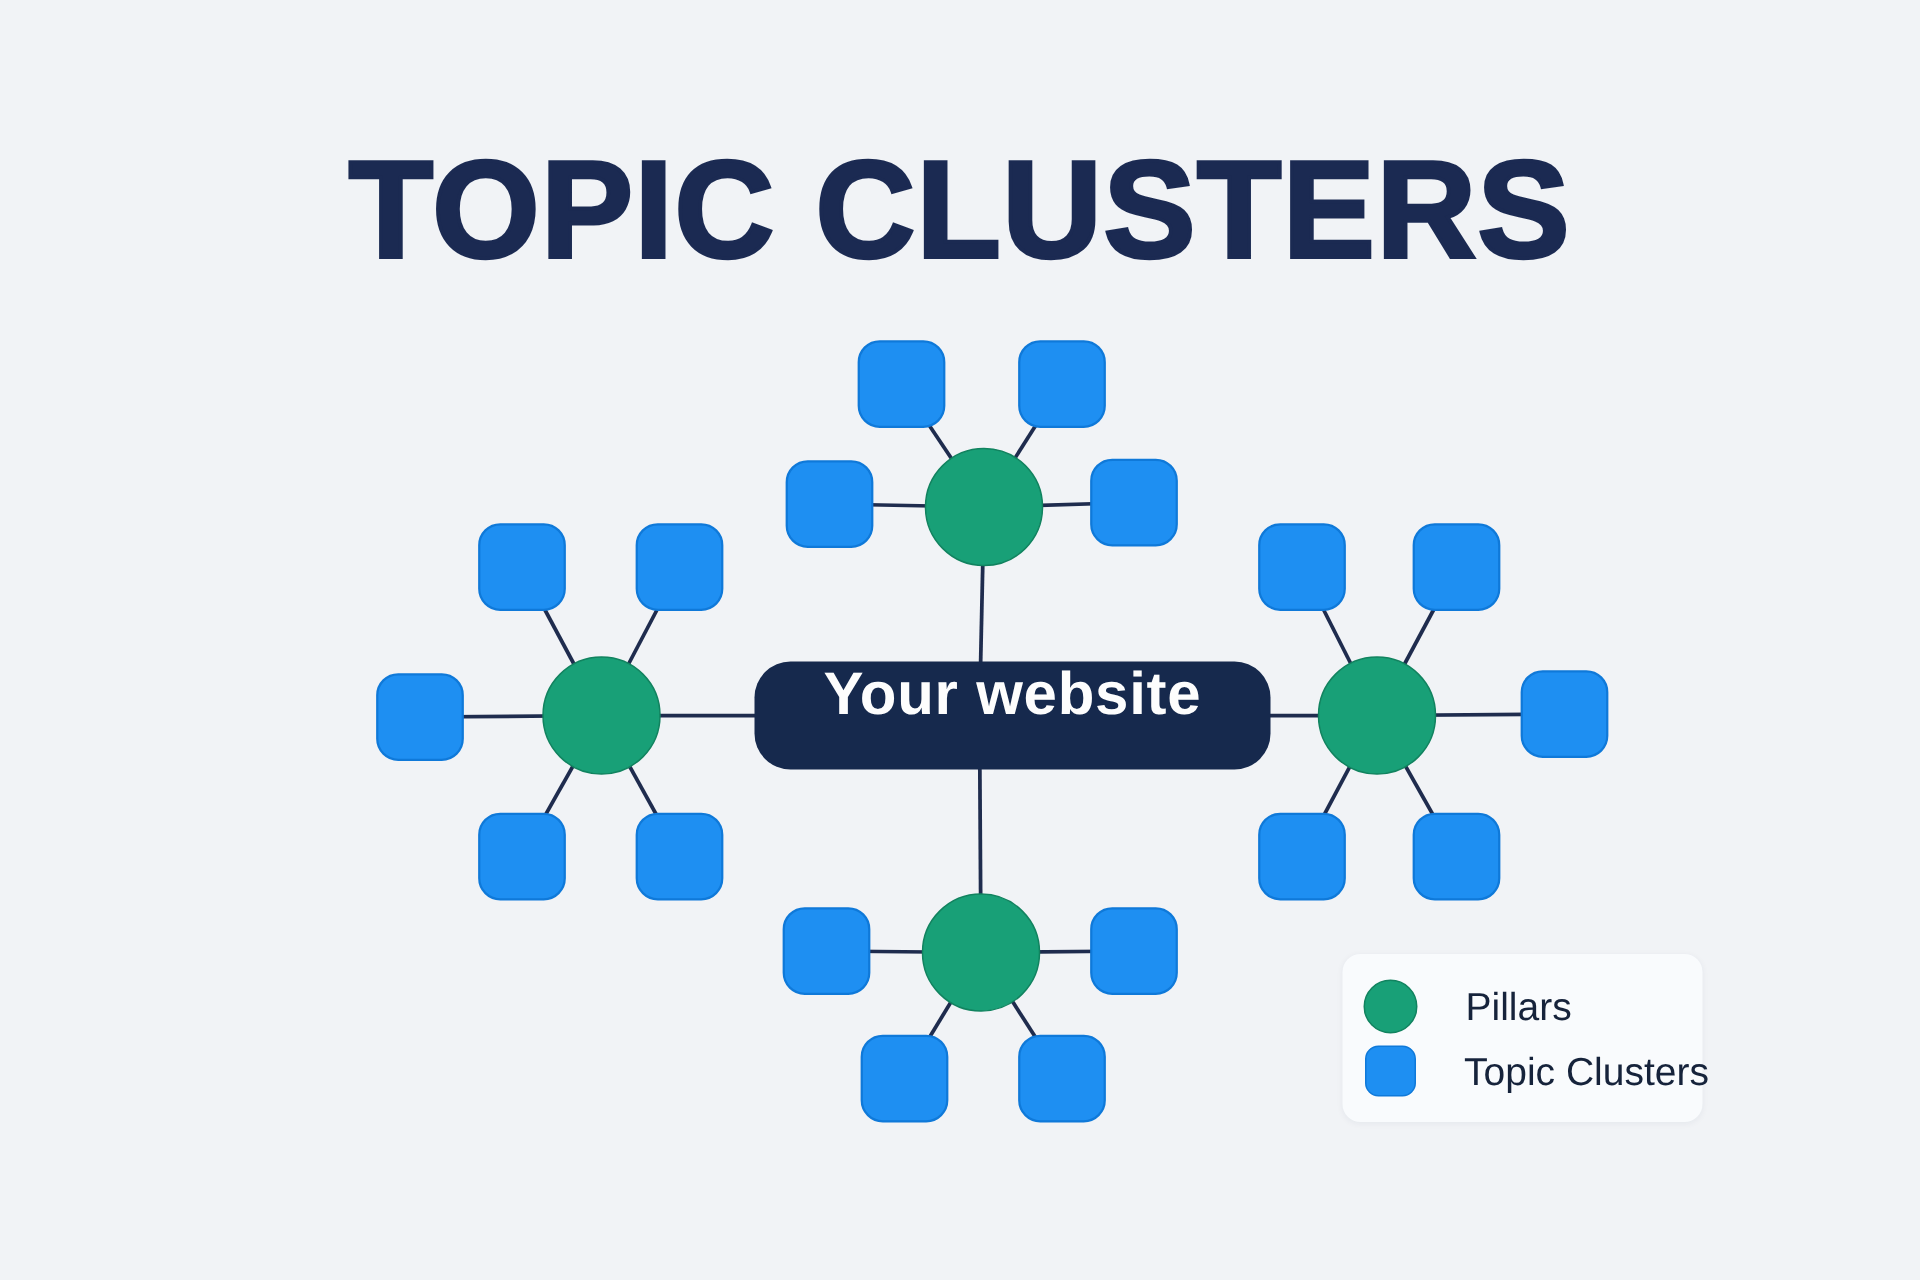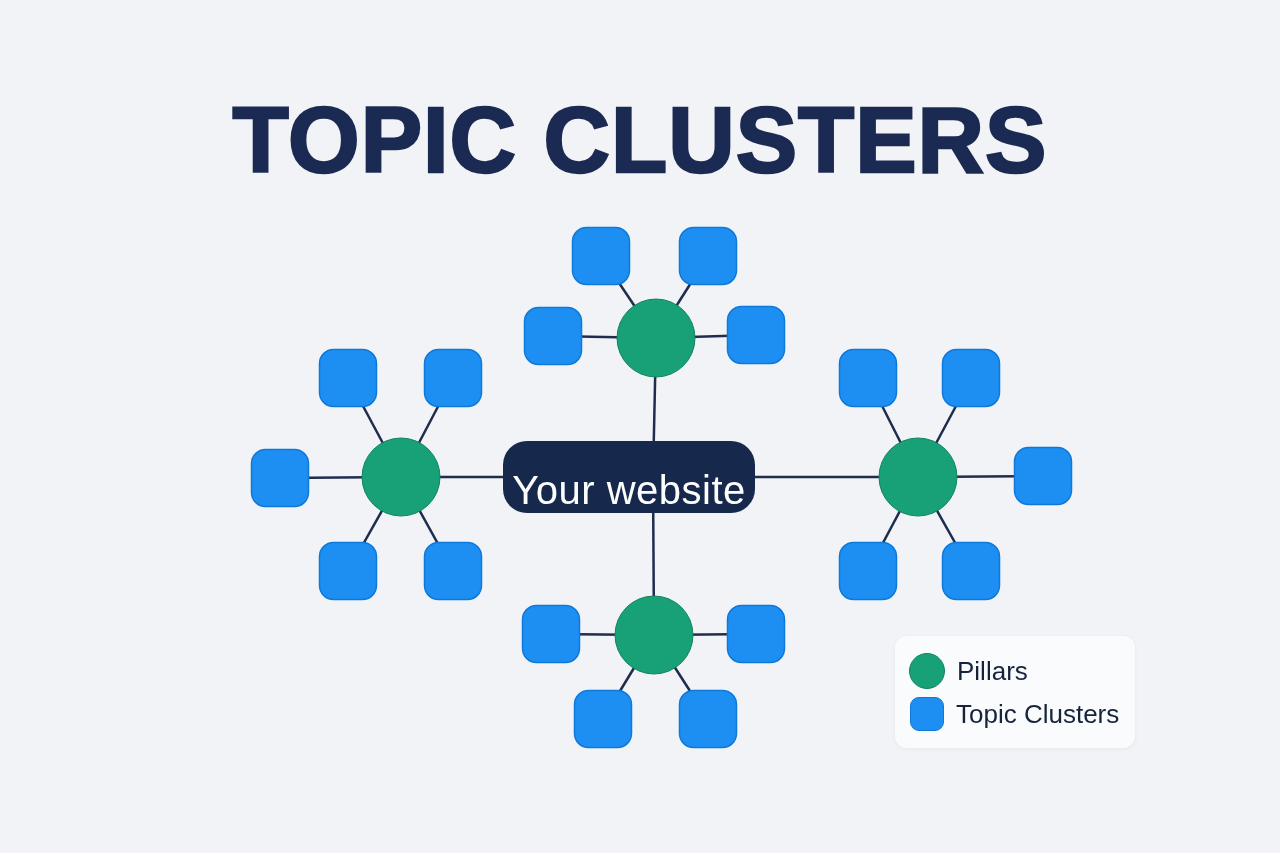--- a/index.html
+++ b/index.html
@@ -24,30 +24,30 @@
   }
   #diagram-svg {
     position: absolute;
     top: 0; left: 0;
     width: 1280px; height: 853px;
   }
   .center-pill {
     position: absolute;
     left: 503px;
     top: 441px;
-    width: 252px;
+    width: 344px;
     height: 72px;
     background: #16294d;
     border-radius: 24px;
     display: flex;
-    align-items: flex-end;
+    align-items: flex-start;
     justify-content: center;
     color: #fdfdfd;
     font-size: 40px;
-    font-weight: 400;
+    font-weight: 700;
     letter-spacing: 0.5px;
     white-space: nowrap;
   }
   .legend-card {
     position: absolute;
     left: 895px;
     top: 636px;
     width: 240px;
     height: 112px;
     background: #f9fbfd;
@@ -55,21 +55,21 @@
     box-shadow: 0 1px 4px rgba(27,42,82,0.05);
     display: flex;
     flex-direction: column;
     justify-content: center;
     gap: 8px;
     padding: 10px 0 10px 14px;
   }
   .legend-row {
     display: flex;
     align-items: center;
-    gap: 12px;
+    gap: 32px;
   }
   .legend-swatch-circle {
     width: 36px; height: 36px;
     border-radius: 50%;
     flex: 0 0 auto;
   }
   .legend-swatch-square {
     width: 34px; height: 34px;
     border-radius: 9px;
     flex: 0 0 auto;

